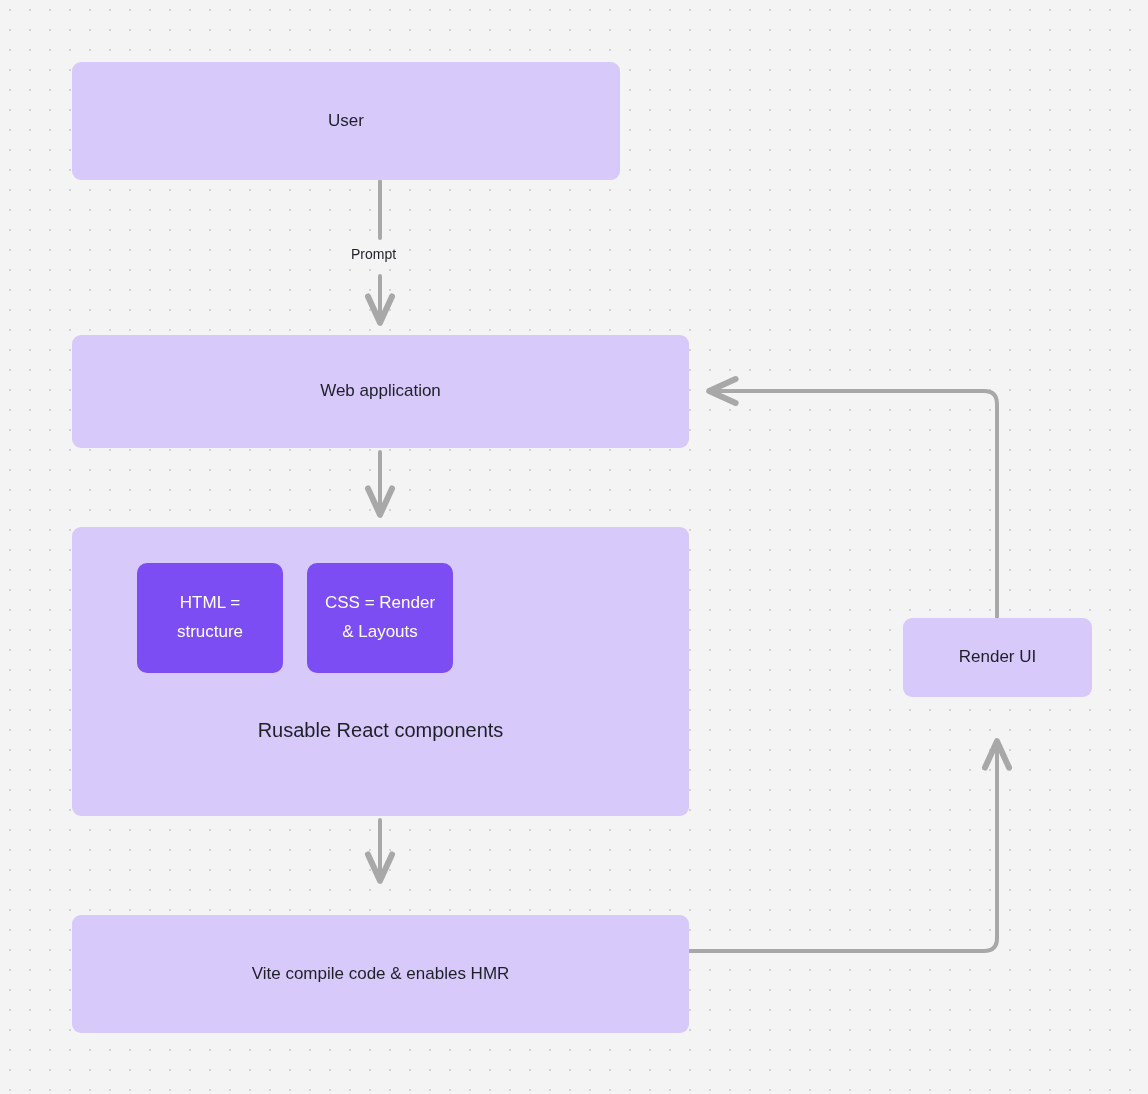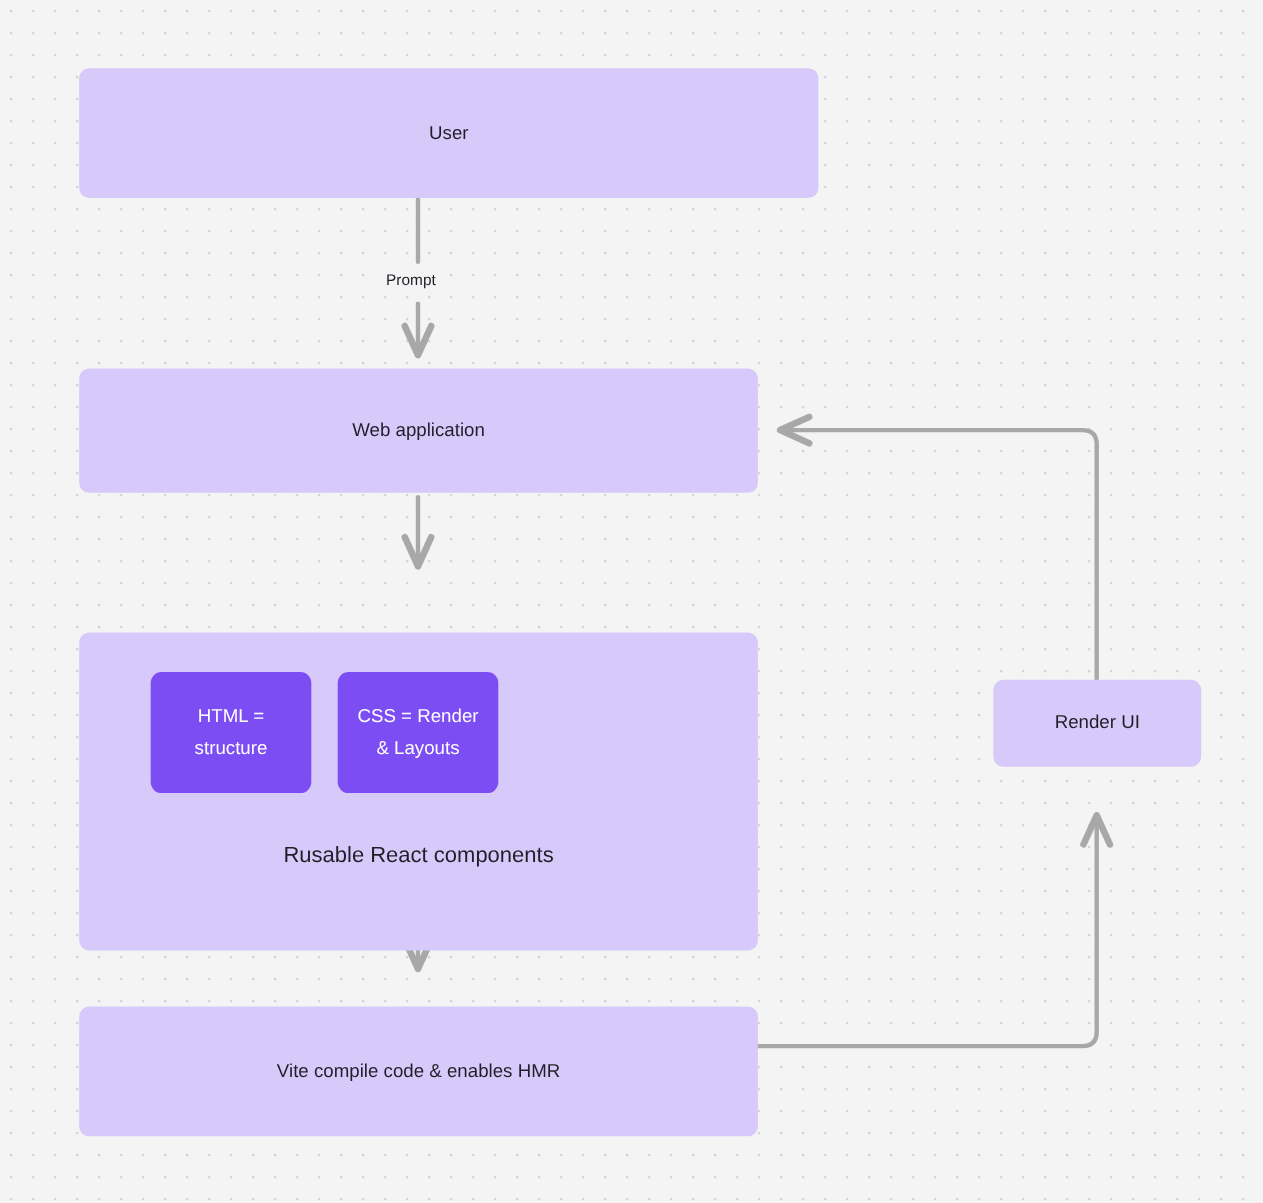--- a/index.html
+++ b/index.html
@@ -40,24 +40,24 @@
     border-radius: 9px;
     display: flex;
     align-items: center;
     justify-content: center;
     color: #1f1f28;
     font-size: 17px;
     line-height: 1.35;
     text-align: center;
   }
 
-  #node-user        { left: 72px;  top: 62px;  width: 672px; height: 118px; }
+  #node-user        { left: 72px;  top: 62px;  width: 548px; height: 118px; }
   #node-webapp      { left: 72px;  top: 335px; width: 617px; height: 113px; }
   #node-components  { left: 72px;  top: 527px; width: 617px; height: 289px;
-                      align-items: flex-start; justify-content: flex-start; margin-top: 48px; }
+                      align-items: flex-start; justify-content: flex-start; }
   #node-vite        { left: 72px;  top: 893px; width: 617px; height: 118px; margin-top: 22px; }
   #node-render      { left: 903px; top: 618px; width: 189px; height: 79px; }
 
   .chip-row {
     position: absolute;
     left: 65px;
     top: 36px;
     display: flex;
     gap: 24px;
   }

